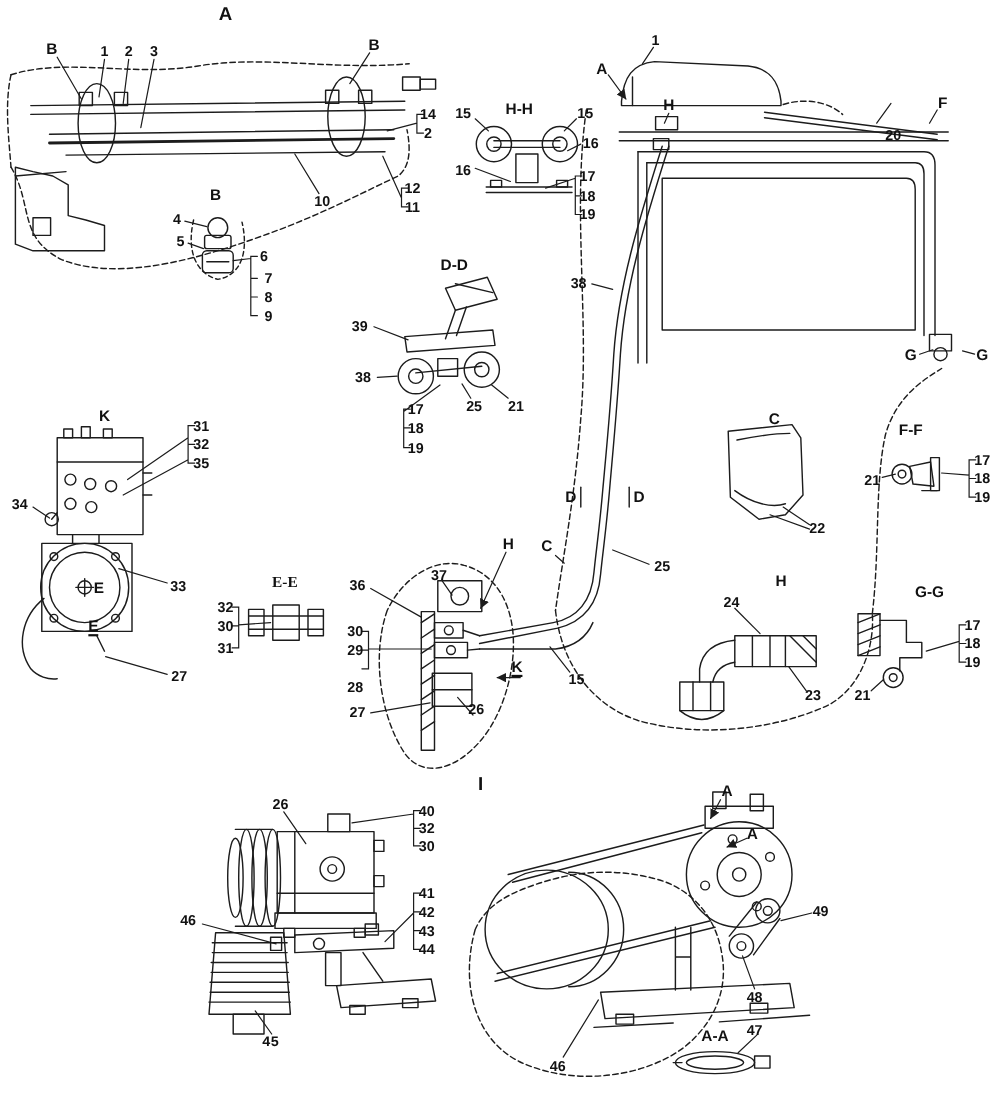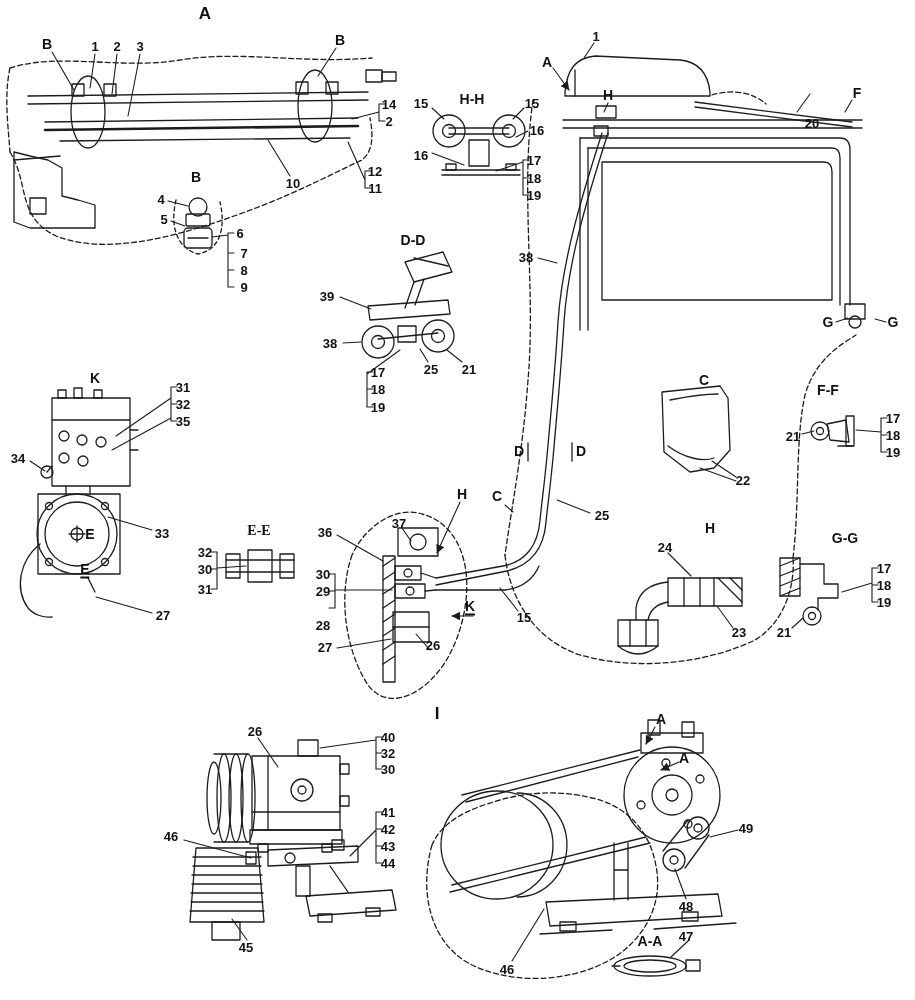--- a/index.html
+++ b/index.html
@@ -428,20 +428,20 @@
       <span class="label" style="left: 784px; top: 632px;">21</span>
       <span class="label" style="left: 255px; top: 731px;">26</span>
       <span class="label" style="left: 388px; top: 737px;">40</span>
       <span class="label" style="left: 388px; top: 753px;">32</span>
       <span class="label" style="left: 388px; top: 769px;">30</span>
       <span class="label" style="left: 388px; top: 812px;">41</span>
       <span class="label" style="left: 388px; top: 829px;">42</span>
       <span class="label" style="left: 388px; top: 846px;">43</span>
       <span class="label" style="left: 388px; top: 863px;">44</span>
       <span class="label" style="left: 171px; top: 836px;">46</span>
-      <span class="label" style="left: 246px; top: 947px;">45</span>
+      <span class="label" style="left: 246px; top: 947px; font-family: Liberation Mono, monospace;">45</span>
       <span class="label" style="left: 746px; top: 828px;">49</span>
       <span class="label" style="left: 686px; top: 906px;">48</span>
       <span class="label" style="left: 507px; top: 969px;">46</span>
       <span class="label" style="left: 686px; top: 936px;">47</span>
     </div>
 
 </div>
 
 </body></html>

